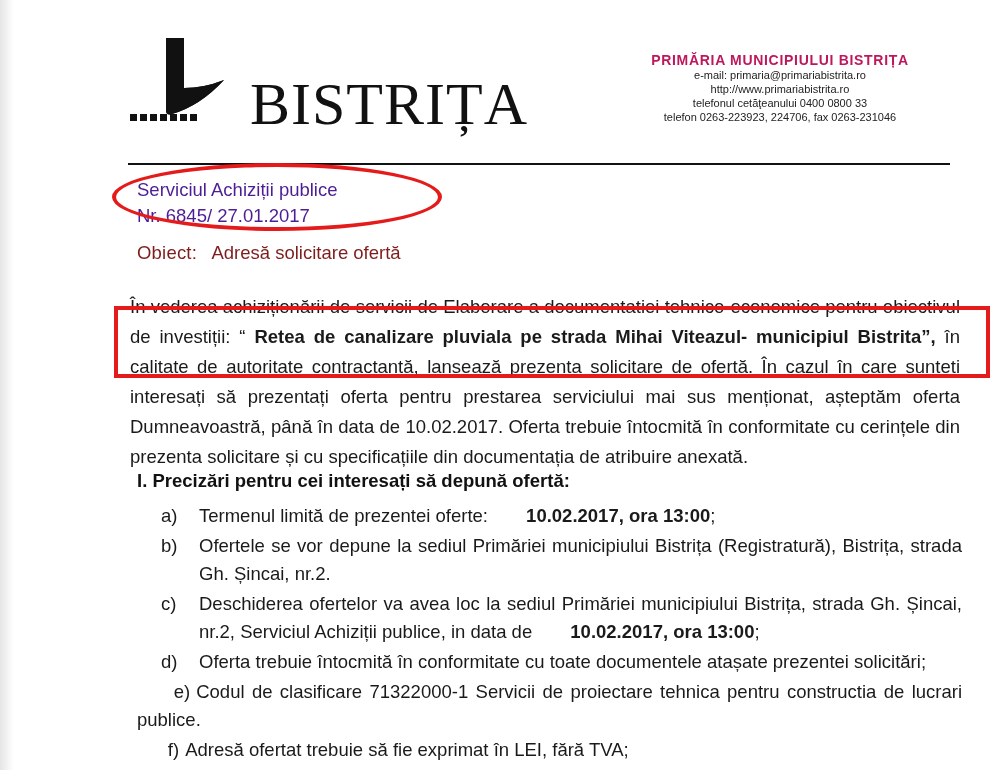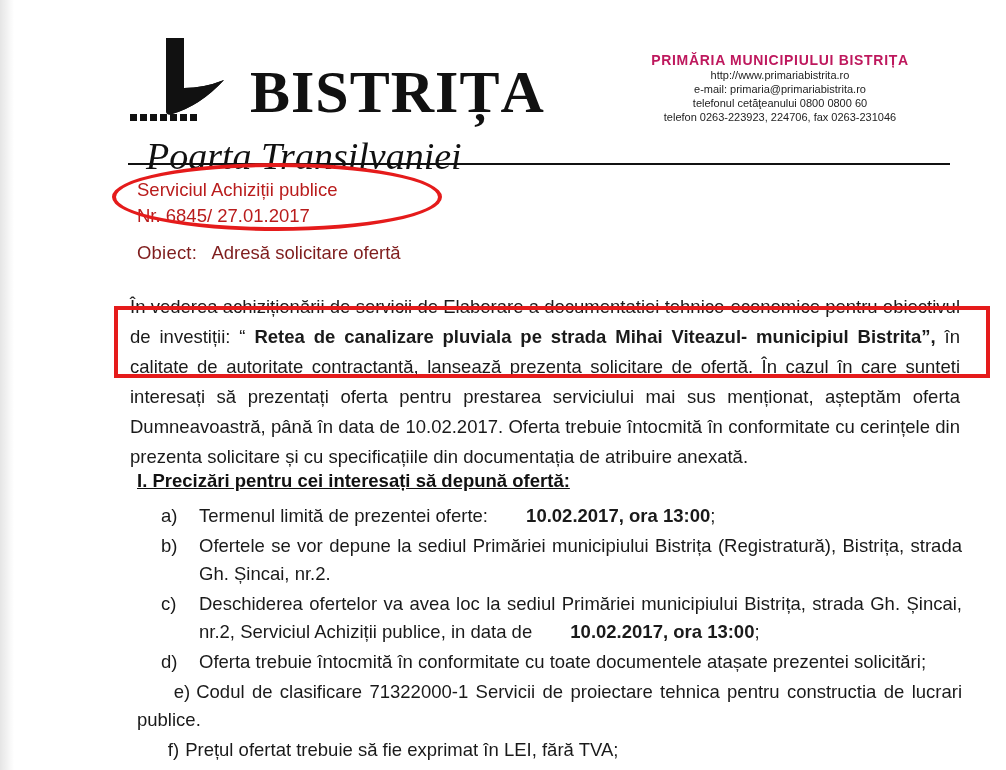--- a/index.html
+++ b/index.html
@@ -44,27 +44,26 @@
     position: absolute;
     left: 0px;
     top: 2px;
     width: 120px;
     height: 100px;
   }
 
   .logo-city {
     position: absolute;
     left: 122px;
-    top: 24px;
+    top: 36px;
     font-family: "Liberation Serif", serif;
     font-size: 60px;
     letter-spacing: 1px;
     color: #111;
     white-space: nowrap;
-    font-weight: bold;
   }
 
   .logo-tagline {
     position: absolute;
     left: 18px;
     top: 100px;
     font-family: "Liberation Serif", serif;
     font-style: italic;
     font-size: 38px;
     color: #111;
@@ -108,21 +107,21 @@
     top: 172px;
     width: 1006px;
   }
 
   .svc-block {
     position: absolute;
     left: 137px;
     top: 5px;
     font-size: 18.5px;
     line-height: 26px;
-    color: #b91c1c;
+    color: #4c1d95;
   }
 
   .obiect {
     position: absolute;
     left: 137px;
     top: 70px;
     font-size: 18.5px;
     color: #7f1d1d;
   }
   .obiect .lbl { letter-spacing: 0.2px; }
@@ -140,21 +139,20 @@
 
   #para1 { top: 120px; }
 
   .section-title {
     position: absolute;
     left: 137px;
     top: 298px;
     font-size: 18.5px;
     font-weight: bold;
     color: #111;
-    text-decoration: underline;
   }
 
   .list {
     position: absolute;
     left: 137px;
     top: 330px;
     width: 825px;
     font-size: 18.5px;
     line-height: 28px;
     color: #1a1a1a;
@@ -232,28 +230,27 @@
         <path d="M38 2 L38 74 Q38 80 44 78 Q72 70 96 44 Q76 52 56 52 L56 2 Z" fill="#111"></path>
         <rect x="2" y="78" width="7" height="7" fill="#111"></rect>
         <rect x="12" y="78" width="7" height="7" fill="#111"></rect>
         <rect x="22" y="78" width="7" height="7" fill="#111"></rect>
         <rect x="32" y="78" width="7" height="7" fill="#111"></rect>
         <rect x="42" y="78" width="7" height="7" fill="#111"></rect>
         <rect x="52" y="78" width="7" height="7" fill="#111"></rect>
         <rect x="62" y="78" width="7" height="7" fill="#111"></rect>
       </svg>
       <div class="logo-city">BISTRIȚA</div>
-      <div class="logo-tagline">Poarta Transilvaniei</div>
     </div>
 
     <div class="inst-block">
       <div class="inst-title">PRIMĂRIA  MUNICIPIULUI  BISTRIȚA</div>
+      <div class="inst-line">e-mail: primaria@primariabistrita.ro</div>
       <div class="inst-line">http://www.primariabistrita.ro</div>
-      <div class="inst-line">e-mail: primaria@primariabistrita.ro</div>
-      <div class="inst-line">telefonul cetăţeanului 0800 0800 60</div>
+      <div class="inst-line">telefonul cetăţeanului 0400 0800 33</div>
       <div class="inst-line">telefon 0263-223923, 224706, fax 0263-231046</div>
     </div>
 
     <div class="header-rule"></div>
   </div>
 
   <div class="body-text">
 
     <div class="svc-block">
       <div>Serviciul Achiziții publice</div>
@@ -288,21 +285,21 @@
 
       <div class="li">
         <span class="marker">d)</span><span>Oferta trebuie întocmită în conformitate cu toate documentele atașate prezentei solicitări;</span>
       </div>
 
       <div class="li hang">
         &nbsp;&nbsp;&nbsp;&nbsp;&nbsp;<span class="marker">e)</span><span>Codul de clasificare 71322000-1  Servicii de proiectare tehnica pentru constructia de lucrari publice.</span>
       </div>
 
       <div class="li hang">
-        &nbsp;&nbsp;&nbsp;&nbsp;&nbsp;&nbsp;<span class="marker">f)</span><span>Prețul ofertat trebuie să fie exprimat în LEI, fără TVA;</span>
+        &nbsp;&nbsp;&nbsp;&nbsp;&nbsp;&nbsp;<span class="marker">f)</span><span>Adresă ofertat trebuie să fie exprimat în LEI, fără TVA;</span>
       </div>
 
       <div class="li hang">
         &nbsp;&nbsp;&nbsp;&nbsp;&nbsp;&nbsp;<span class="marker">g)</span><span>Termenul de valabilitate a ofertei - minim 60 zile de la data limită de depunere a ofertei;</span>
       </div>
 
     </div>
   </div>
 
   <div class="ellipse" id="ellipse-svc"></div>

